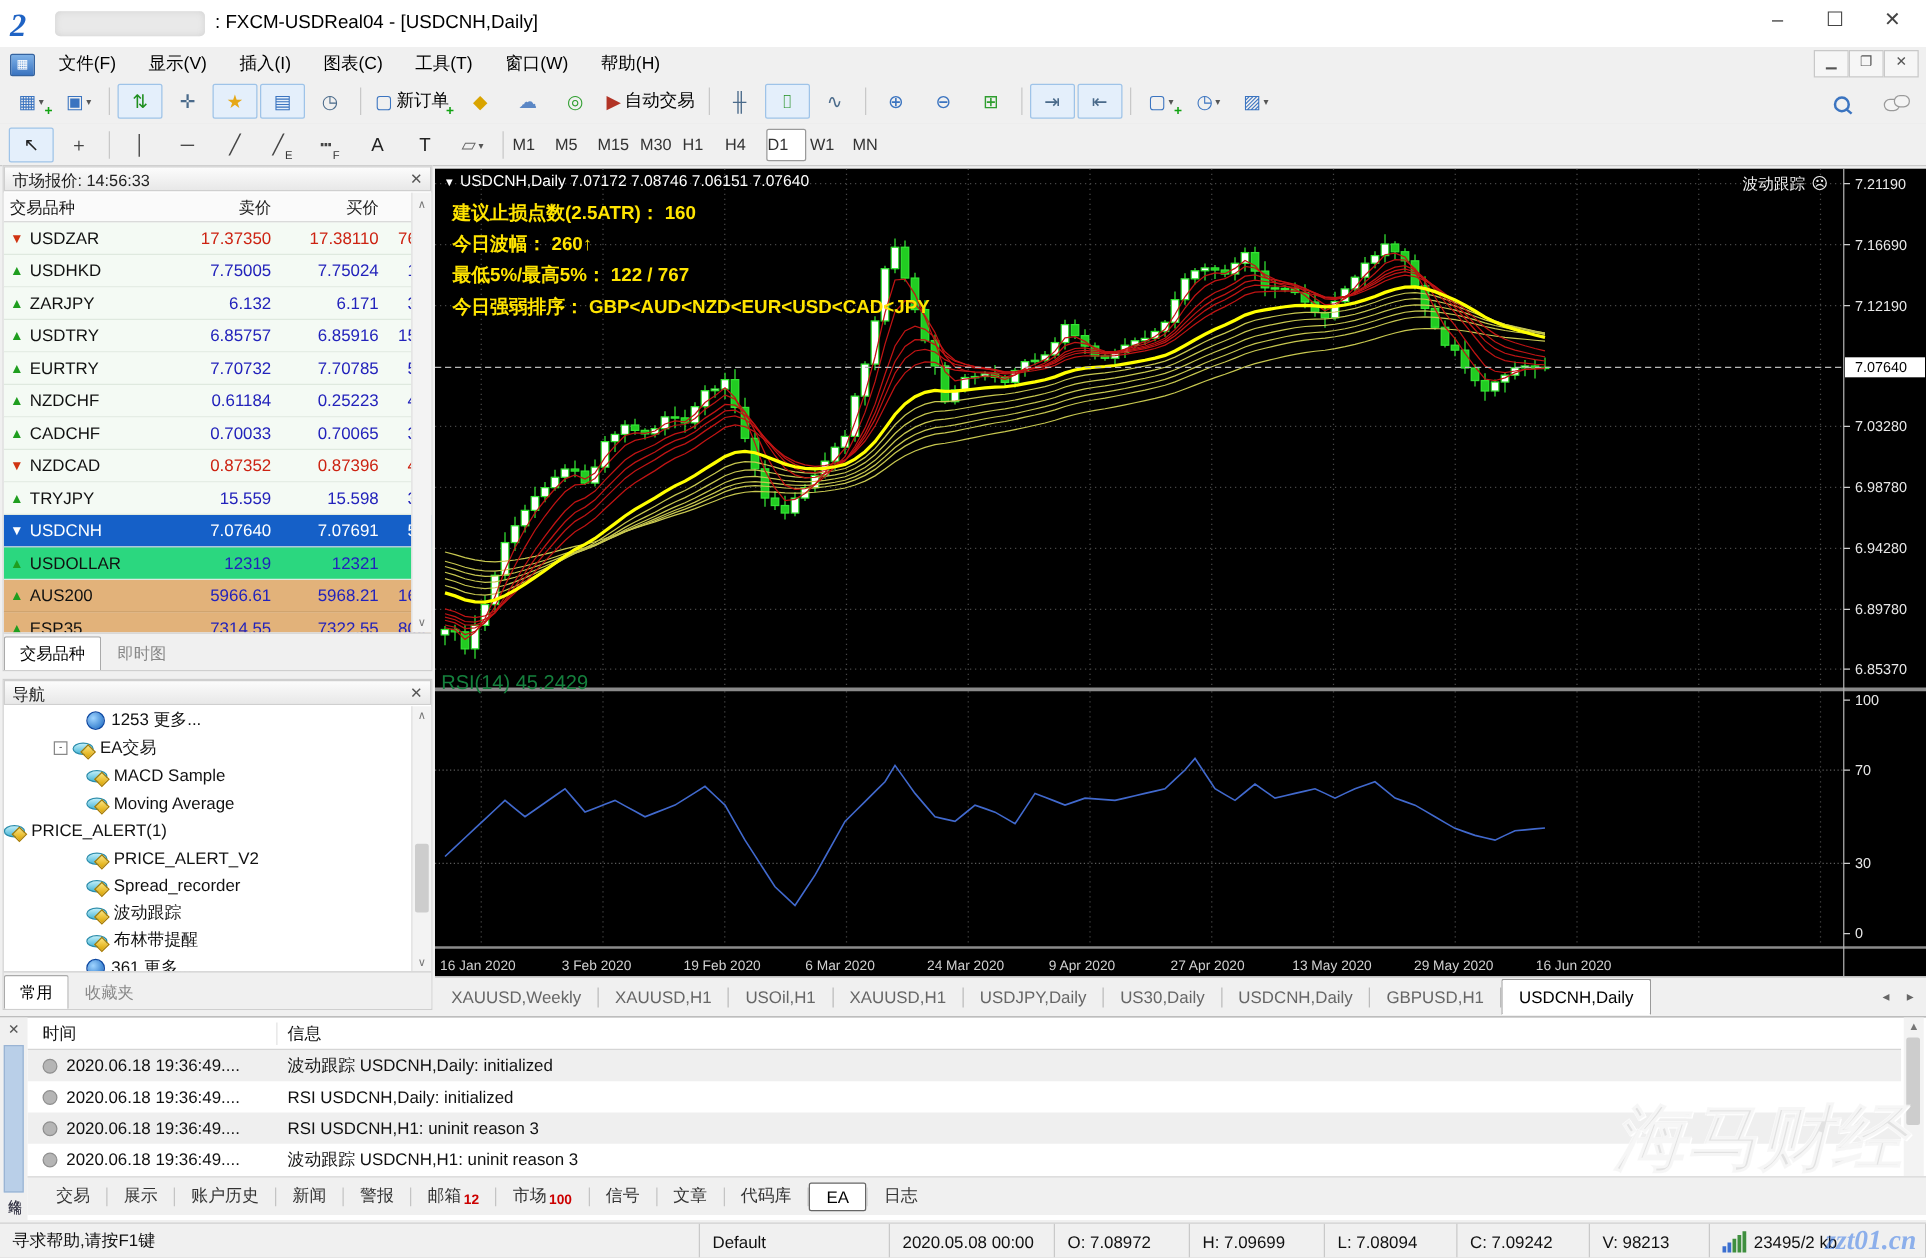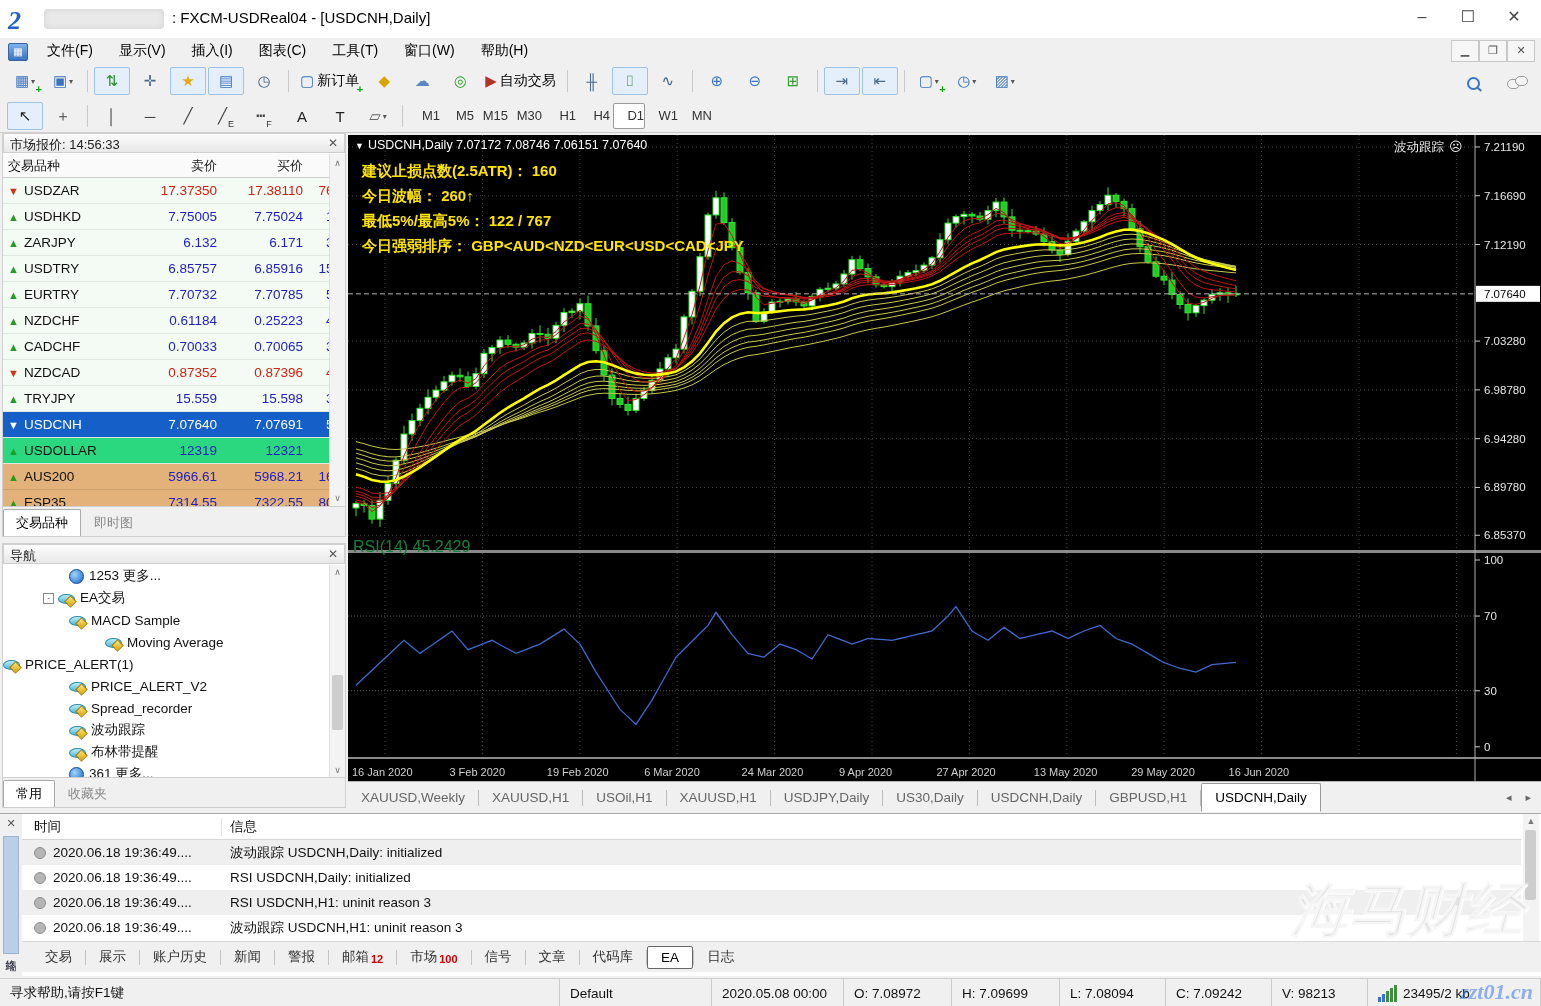--- a/index.html
+++ b/index.html
@@ -22,21 +22,21 @@
   
   #toolbar1{left:0;top:64px;width:1541px;height:35px;background:#f0f0f0;border-bottom:1px solid #e0e0e0}
   #toolbar2{left:0;top:99px;width:1541px;height:33px;background:#f0f0f0;border-bottom:1px solid #c9c9c9}
   .tbtn{display:inline-flex;align-items:center;justify-content:center;height:26px;min-width:26px;margin:3px 1px;
         border:1px solid transparent;border-radius:2px;font-size:15px;vertical-align:top;position:relative}
   .tbtn.pressed{border-color:#9ec3e8;background:#e4effb}
   .tsep{display:inline-block;width:1px;height:22px;background:#c8c8c8;margin:6px 5px;vertical-align:top}
   .tlabel{font-size:14px;color:#000;margin-left:3px}
   .dd{font-size:8px;color:#555;margin-left:2px}
   .plus{position:absolute;right:0px;bottom:0px;color:#12a312;font-weight:bold;font-size:11px;line-height:10px}
-  .tfbtn{display:inline-block;min-width:30px;height:24px;margin:4px 1px;text-align:right;line-height:24px;
+  .tfbtn{display:inline-block;min-width:30px;height:24px;margin:4px 1px;text-align:left;line-height:24px;
          font-size:13px;color:#333;border:1px solid transparent;border-radius:2px}
   .tfbtn.active{border-color:#9a9a9a;background:#fff}
   .lens{width:9px;height:9px;border:2px solid #3b74c0;border-radius:50%;display:inline-block;position:relative}
   .lens:after{content:"";position:absolute;width:6px;height:2px;background:#3b74c0;left:7px;top:9px;transform:rotate(40deg)}
   .chatic{position:relative;width:20px;height:14px;display:inline-block}
   .chatic b,.chatic i{position:absolute;border:1.5px solid #9a9a9a;background:#f4f4f4;border-radius:6px;width:11px;height:8px}
   .chatic b{left:0;top:3px}.chatic i{left:8px;top:0}
   
   .panel-title{height:20px;background:linear-gradient(#fcfcfc,#e8e8e8);border:1px solid #cfcfcf;
                font-size:13px;color:#222;padding:2px 6px;box-sizing:border-box}
@@ -381,21 +381,21 @@
           </span>
           <span>EA交易</span>
         </div>
         <div class="tree-row" style="padding-left: 66px;">
           <span class="ea-icon">
             <b></b>
             <i></i>
           </span>
           <span>MACD Sample</span>
         </div>
-        <div class="tree-row" style="padding-left: 102px;">
+        <div class="tree-row" style="padding-left: 66px;">
           <span class="ea-icon">
             <b></b>
             <i></i>
           </span>
           <span>Moving Average</span>
         </div>
         <div class="tree-row" style="">
           <span class="ea-icon">
             <b></b>
             <i></i>

